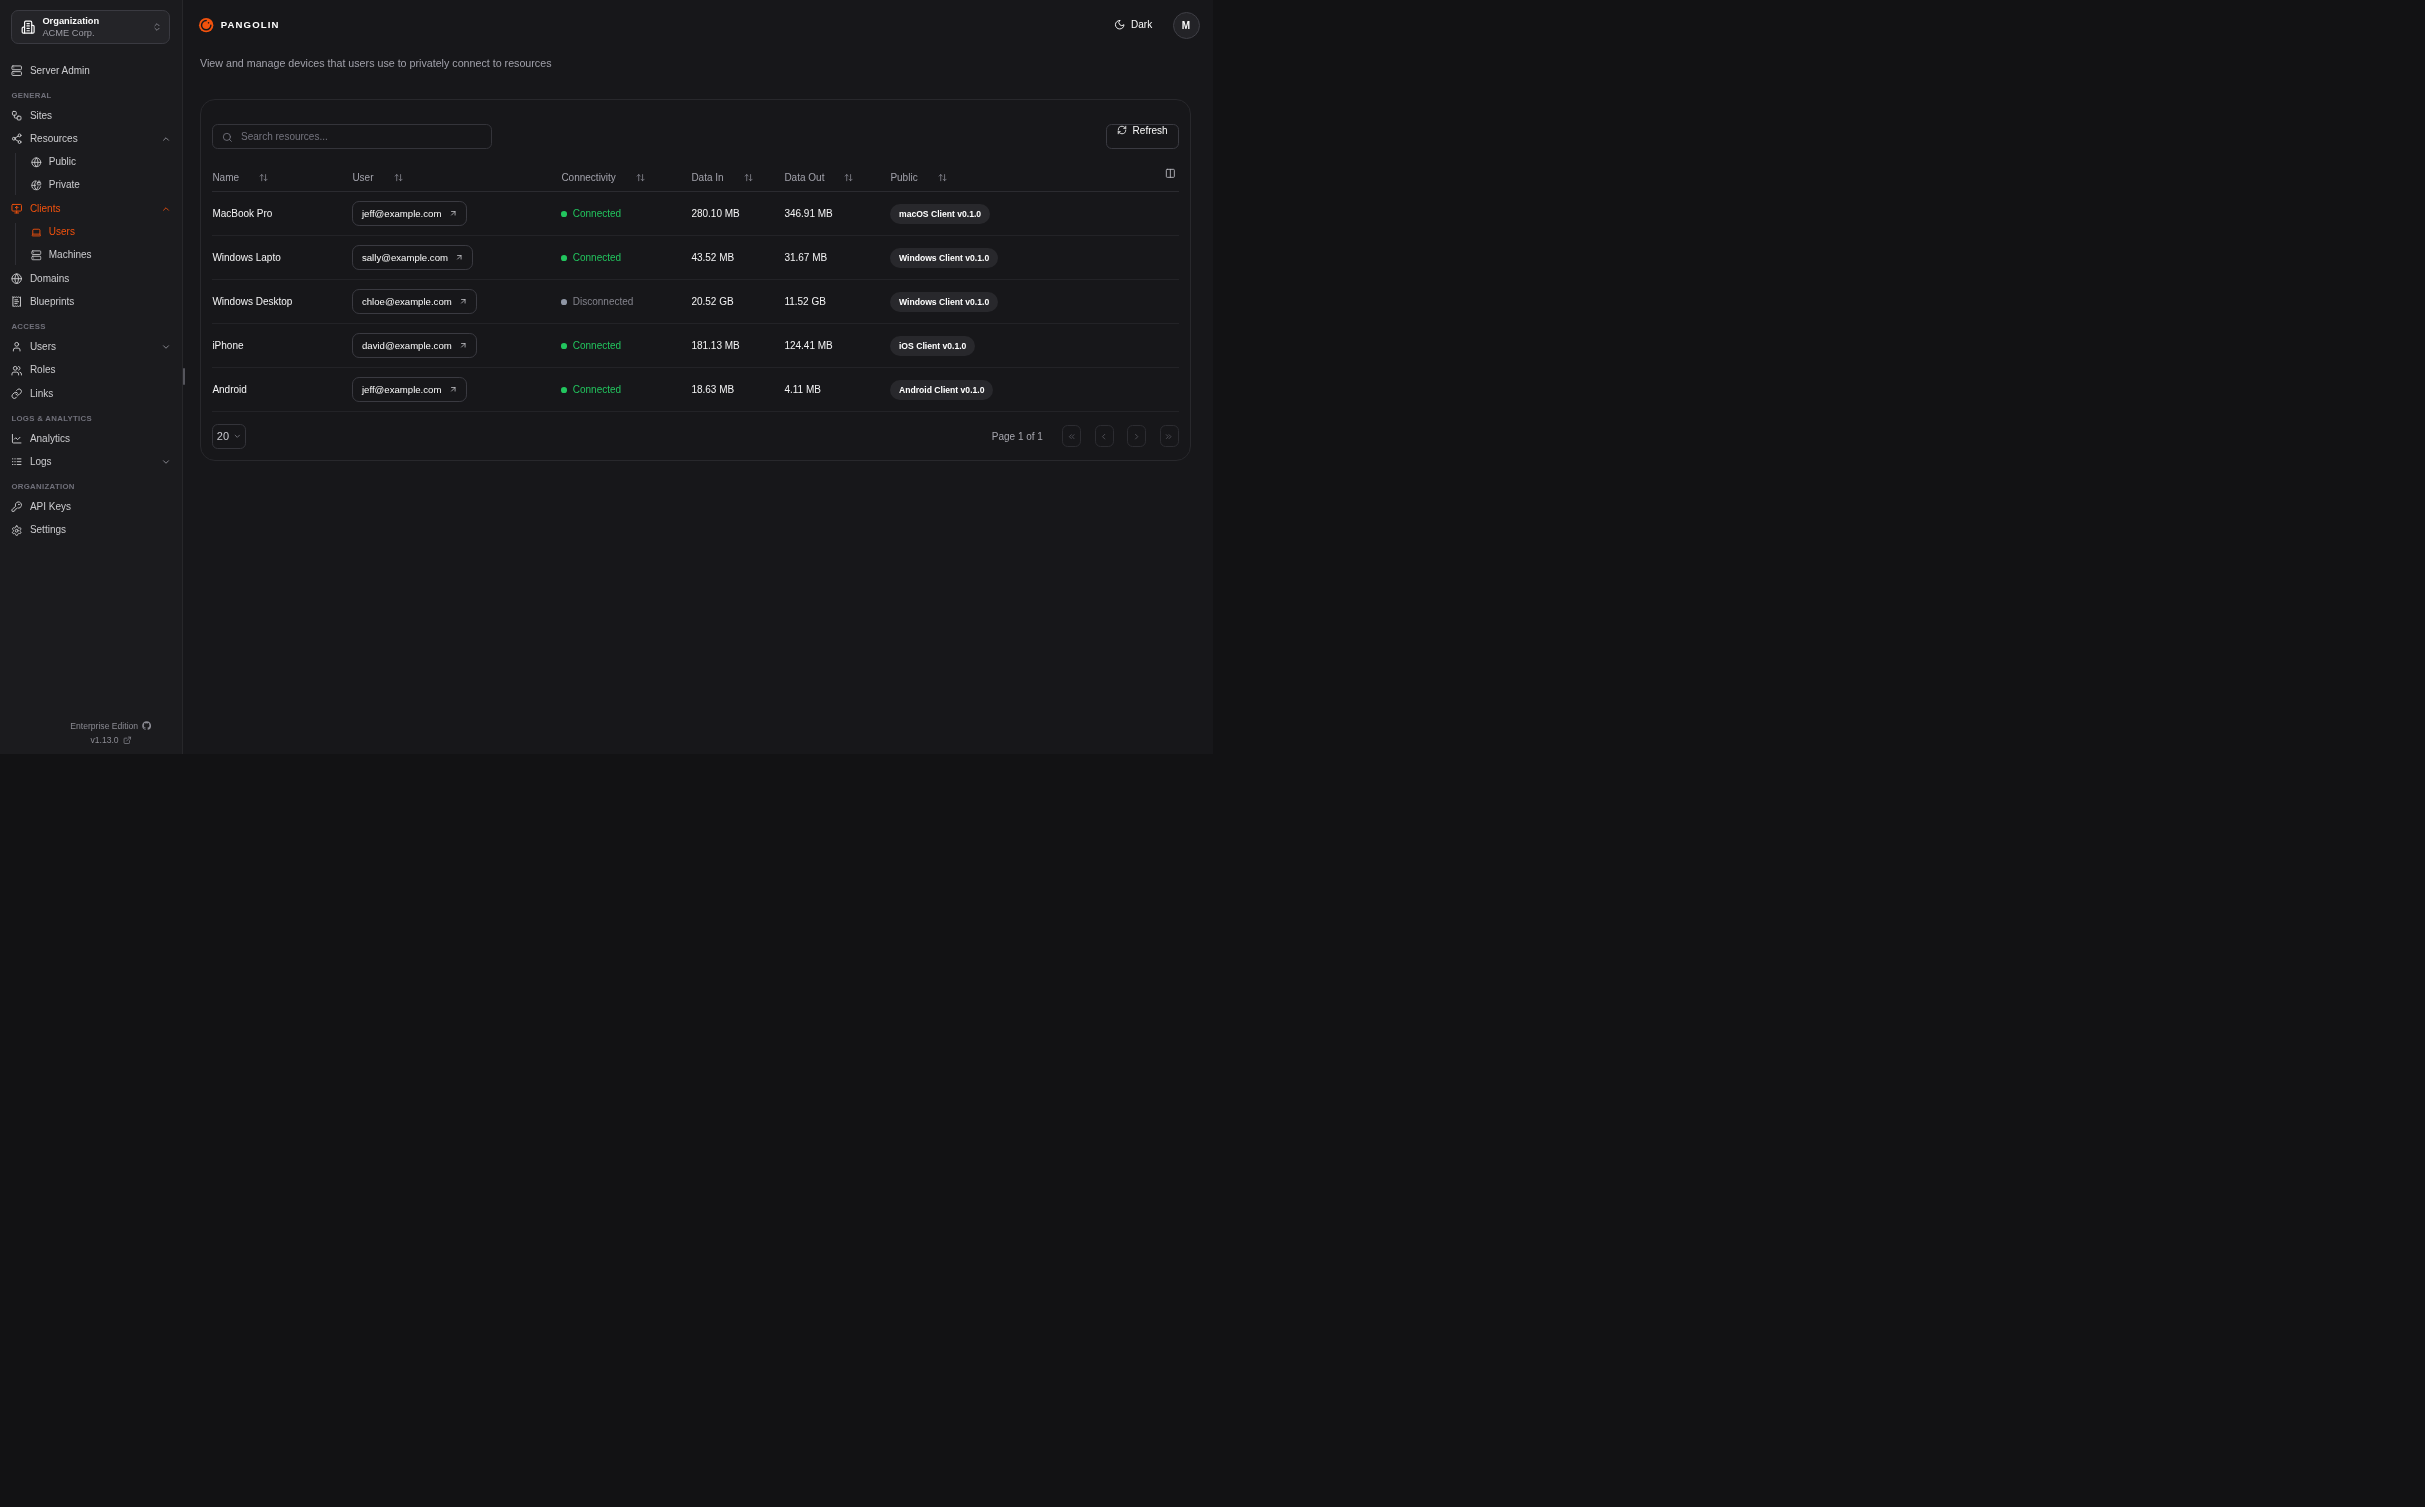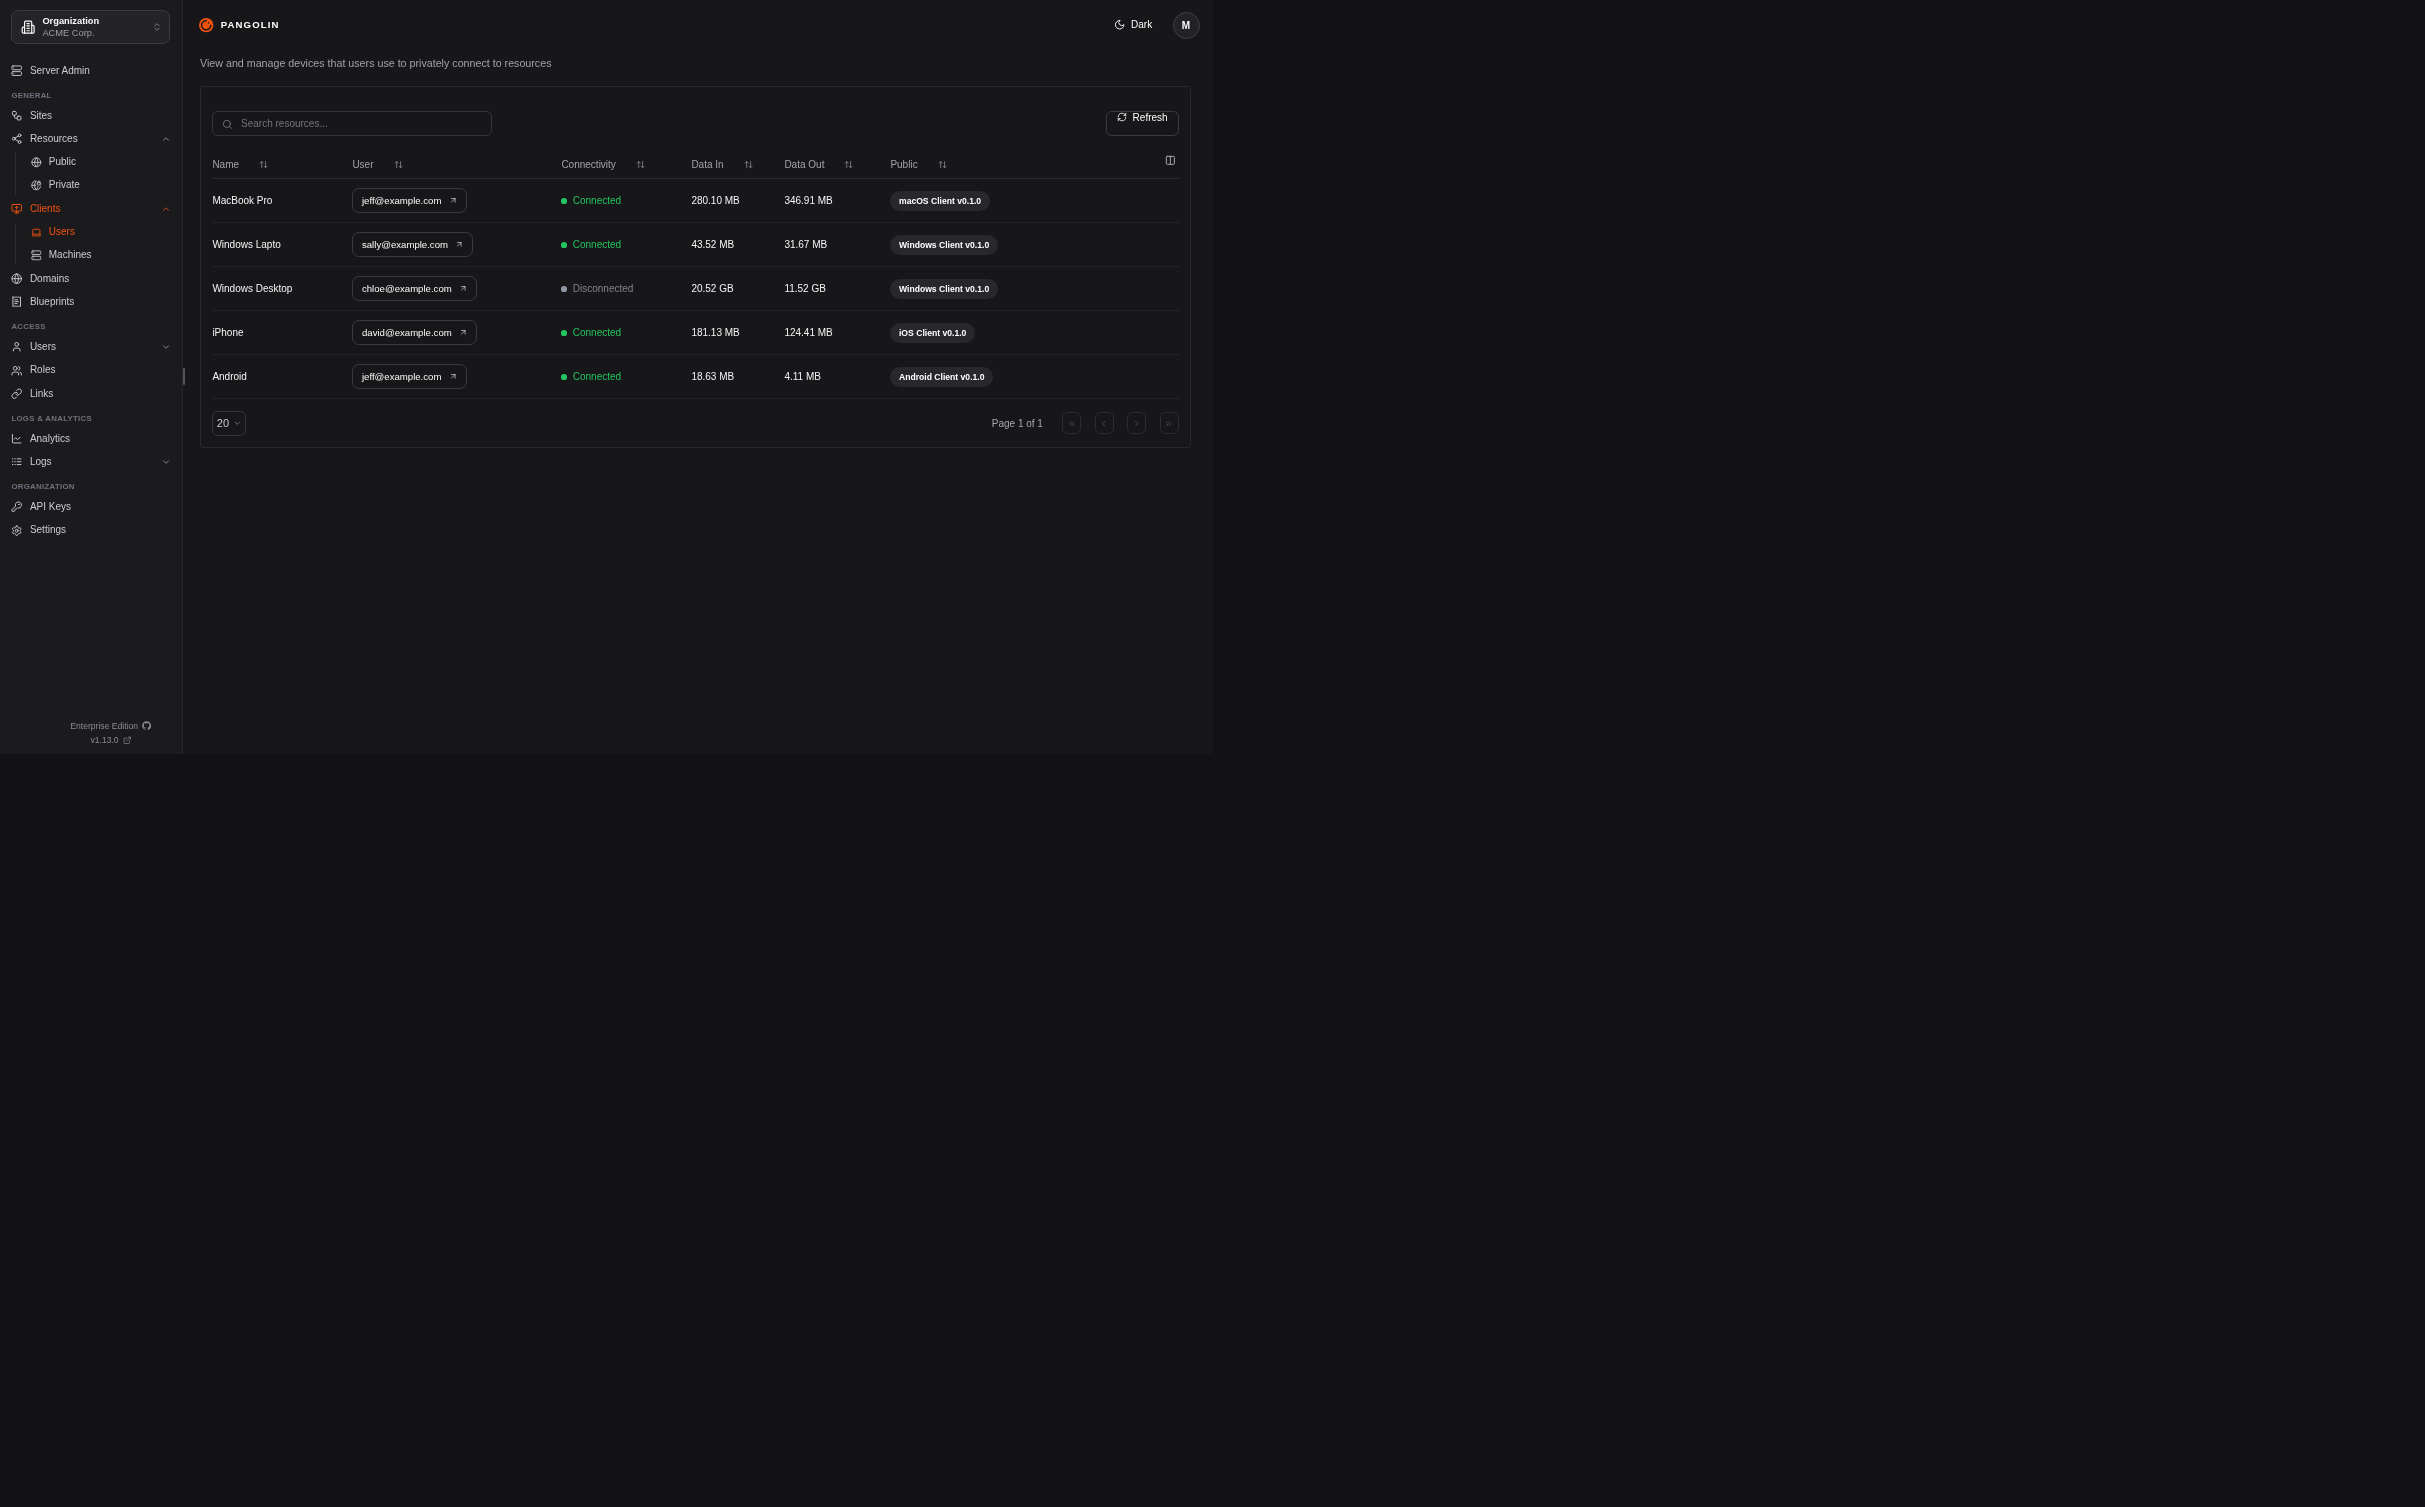--- a/index.html
+++ b/index.html
@@ -33,21 +33,21 @@
   .brand { display:flex; align-items:center; gap:6.4px; }
   .brand-name { color:#fff; font-size:9.6px; font-weight:700; letter-spacing:1.1px; }
   .top-right { display:flex; align-items:center; }
   .theme-toggle { display:flex; align-items:center; gap:5.7px; background:none; border:none; color:#fafafa; font-size:10px; font-weight:500; cursor:pointer; margin-right:14.3px; font-family:inherit; }
   .avatar { width:27px; height:27px; border-radius:50%; background:#232327; border:0.7px solid #3f3f46; color:#fafafa; font-size:10px; font-weight:600; display:flex; align-items:center; justify-content:center; cursor:pointer; }
 
   .content { padding:0 17px; }
   .page-title { margin:10px 0 0; color:#fafafa; font-size:14.3px; font-weight:700; letter-spacing:-0.1px; }
   .page-sub { margin:7.1px 0 0; color:#a1a1aa; font-size:10.7px; }
 
-  .card { margin-top:17px; width:991px; border:0.7px solid #28282c; border-radius:3px; padding:11.4px; background:#17171a; }
+  .card { margin-top:30px; width:991px; border:0.7px solid #28282c; border-radius:15px; padding:11.4px; background:#17171a; }
   .toolbar { margin-top:13px; display:flex; align-items:center; justify-content:space-between; }
   .search { width:280px; height:25px; border:0.7px solid #34343a; border-radius:5.7px; display:flex; align-items:center; gap:6.4px; padding:0 8.6px; color:#74747e; }
   .search input { flex:1; background:transparent; border:none; outline:none; color:#fafafa; font-size:10px; font-family:inherit; }
   .search input::placeholder { color:#74747e; }
   .btn-refresh { height:25px; padding:0 10px; background:transparent; border:0.7px solid #3a3a41; border-radius:5.7px; color:#fafafa;
                  font-size:10px; font-weight:500; display:flex; gap:5.7px; cursor:pointer; font-family:inherit; }
 
   .grid6 { display:grid; grid-template-columns:140px 209px 130px 93px 106px 1fr; align-items:center; }
   .thead { margin-top:14.3px; height:28.5px; border-bottom:0.7px solid #2b2b30; color:#a2a2ab; font-size:10px; position:relative; }
   .th { display:flex; align-items:center; gap:20px; cursor:pointer; }

